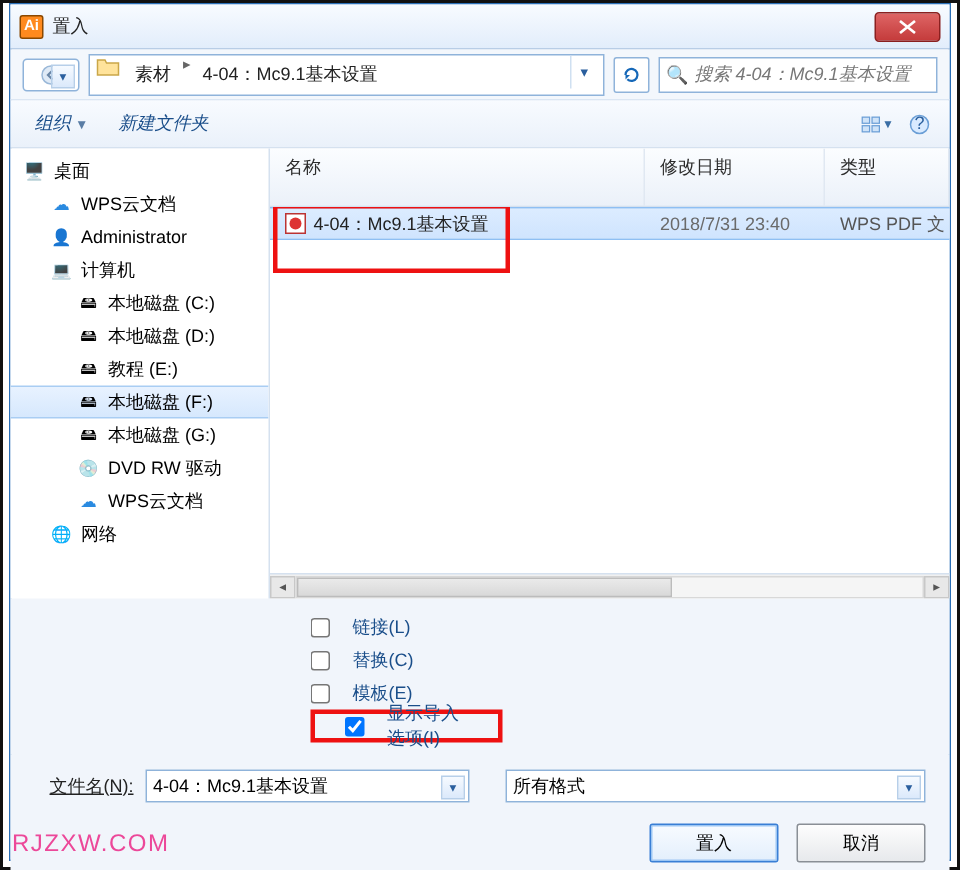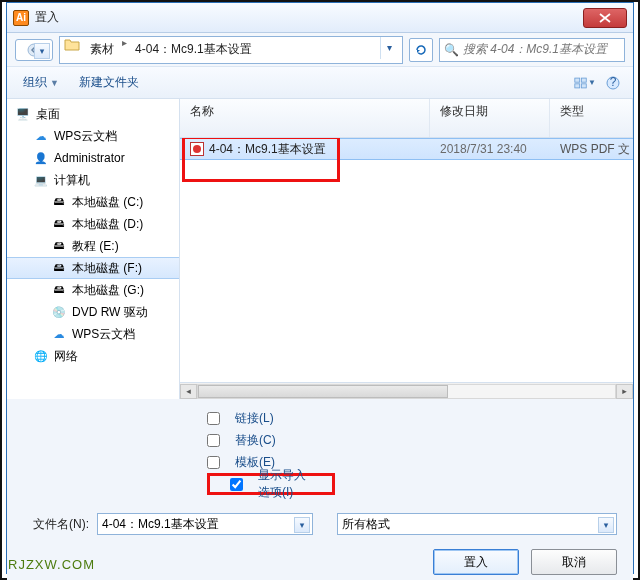--- a/index.html
+++ b/index.html
@@ -16,21 +16,21 @@
 .nav-btn .drop { position:absolute; right:2px; font-size:9px; color:#555;}
 .breadcrumb { flex: 1; height: 28px; border: 1px solid #8fb3da; background: #fff; display: flex; padding: 0 4px; overflow:hidden;}
 .breadcrumb .folder-ico { width:16px;height:16px; margin-right:4px; }
 .crumb { padding: 0 6px; display:flex; align-items:center; height:100%; color:#222;}
 .crumb-sep { color:#666; font-size:10px; padding:0 2px;}
 .bc-drop { width:18px; height:22px; border-left:1px solid #cfe0f1; display:flex;align-items:center;justify-content:center; color:#4b6; font-size:10px; color:#2a5f9e;}
 .refresh { width:24px;height:24px; border:1px solid #8fb3da; background:#fff; display:flex;align-items:center;justify-content:center; color:#1668b8; border-radius:2px;}
 .searchbox { width: 186px; height: 24px; border: 1px solid #8fb3da; background: #fff; display: flex; align-items: center; padding: 0 4px; color:#777; font-style: italic;}
 .searchbox .sicon { margin-right:4px; color:#888; font-style:normal;}
 .toolbar { height: 32px; display:flex; align-items:center; border-bottom:1px solid #d5e1ef; padding: 0 8px; gap: 4px; background:linear-gradient(#f8fbff,#eaf1fa);}
-.tb-link { color: #1a4e8a; padding: 4px 8px; border-radius:3px; cursor:pointer;}
+.tb-link { color: #1a4e8a; padding: 4px 8px; border-radius:3px; cursor:pointer;font-style:italic;}
 .tb-link .drop { font-size:9px; margin-left:3px; color:#5a7da5;}
 .tb-spacer { flex:1; }
 .tb-ico { width:24px;height:24px; border:1px solid transparent; display:flex;align-items:center;justify-content:center; color:#3a6ea5; border-radius:2px;}
 .body { display:flex; height: 300px; }
 .tree { width: 173px; border-right:1px solid #d5e1ef; background:#fff; overflow:auto; padding: 4px 0;}
 .tree-item { display:flex; align-items:center; height:22px; padding-left: 8px; gap:5px; cursor:default; white-space:nowrap;}
 .tree-item.indent1 { padding-left: 26px; }
 .tree-item.indent2 { padding-left: 44px; }
 .tree-item.selected { background: linear-gradient(#e8f2ff,#d6e8fd); border:1px solid #a9cdf3; border-left:none; border-right:none;}
 .t-ico { width:16px;height:16px; display:inline-flex;align-items:center;justify-content:center; font-size:11px;}
@@ -51,31 +51,31 @@
 .pdf-ico::after{content:"";position:absolute;left:2px;top:2px;width:8px;height:8px;background:#d33;border-radius:50%;}
 .hscroll { height:17px; background:#f0f0f0; border-top:1px solid #d5e1ef; display:flex; align-items:center;}
 .hscroll .arrow { width:17px; height:15px; background:#e8e8e8; border:1px solid #c8c8c8; display:flex;align-items:center;justify-content:center; font-size:9px; color:#555;}
 .hscroll .track { flex:1; height:15px; background:#f5f5f5; border:1px solid #d8d8d8; position:relative;}
 .hscroll .thumb { position:absolute; left:0; top:0; height:13px; width:60%; background:linear-gradient(#eaeaea,#d9d9d9); border:1px solid #bcbcbc;}
 .options { padding: 8px 0 8px 200px; background:#f1f5fb;}
 .opt { display:flex; align-items:center; gap:15px; color:#1a4e8a; height:22px;}
 .opt input { width:13px;height:13px;}
 .bottom { padding: 10px 16px 6px 16px; background:#f1f5fb;}
 .fn-row { display:flex; align-items:center; gap:8px; margin-bottom: 14px;}
-.fn-label { color:#222; width: 66px; text-align:right;}
+.fn-label { color:#222; width: 66px; text-align:right;text-decoration:underline;}
 .combo { height:22px; border:1px solid #8fb3da; background:#fff; display:flex; align-items:center; padding:0 4px; position:relative;}
 .combo .drop { position:absolute; right:2px; top:3px; width:16px;height:16px; background:linear-gradient(#f6faff,#dbe9fb); border:1px solid #b7cfe9; display:flex;align-items:center;justify-content:center; font-size:9px; color:#2a5f9e;}
 .fn-combo { flex: 0 0 216px;}
 .type-combo { flex:1;}
 .btn-row { display:flex; justify-content:flex-end; gap:12px;}
 .btn { width:86px; height:26px; border:1px solid #8a8f96; background:linear-gradient(#fdfdfd,#e7e9ec); display:flex; align-items:center; justify-content:center; cursor:pointer; border-radius:2px;}
 .btn.primary { border:1px solid #3a7fd5; box-shadow: 0 0 0 1px #9dc6f3 inset; background:linear-gradient(#f8fbff,#e3effc);}
 .redbox { border: 3px solid #e11; }
 .red-around-row { position:absolute; border:3px solid #e11; pointer-events:none;}
-.watermark { position:absolute; left:6px; bottom:6px; color:#4d7c0f; font-size:13px; letter-spacing:1px;}
+.watermark { position:absolute; left:6px; bottom:6px; color:#ec4899; font-size:16px; letter-spacing:1px;}
 svg { display:block; }
 </style>
 </head>
 <body>
 
 <div class="wrap">
 <div class="dialog">
 
   <div class="titlebar">
     <div class="app-ico">Ai</div>

